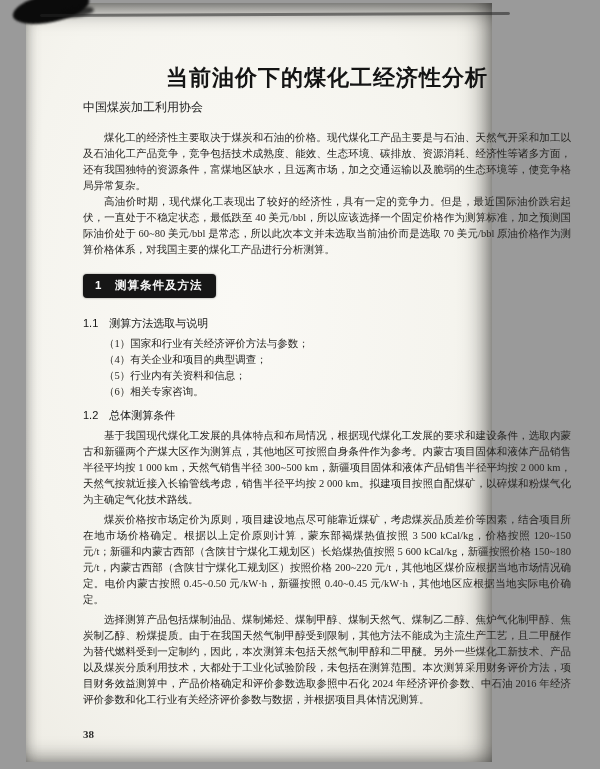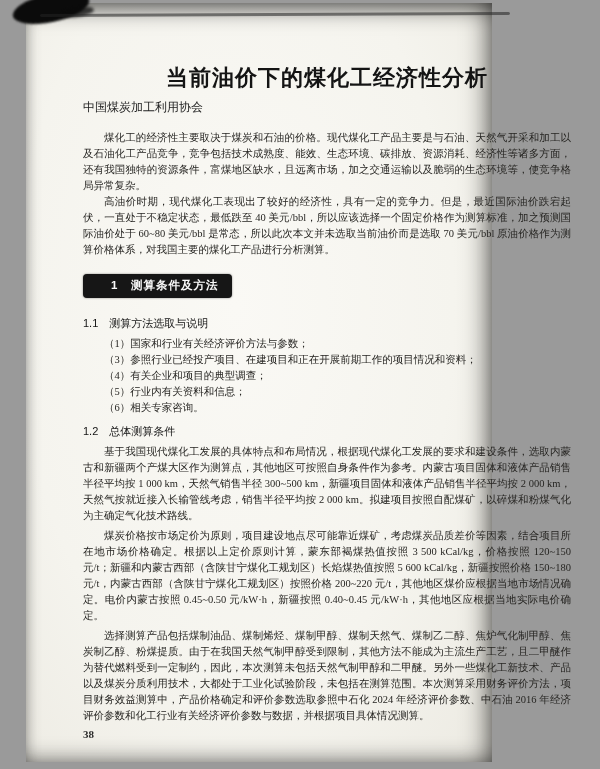--- a/index.html
+++ b/index.html
@@ -46,21 +46,21 @@
   }
   p.body{
     font-size:10.5px;line-height:16px;text-align:justify;
     text-indent:2em;margin:0;color:#262522;
   }
   p.body.gap{margin-top:4px;}
   .sec-box{
     display:inline-block;background:#161616;color:#fafafa;
     font-family:"Liberation Sans","DejaVu Sans",sans-serif;
     font-weight:700;font-size:11.5px;letter-spacing:1px;
-    padding:4px 14px 5px 28px;border-radius:4px;
+    padding:4px 14px 5px 12px;border-radius:4px;
     margin:16px 0 10px 0;box-shadow:0 0 2px rgba(0,0,0,.5);
   }
   .sub-head{
     font-family:"Liberation Sans","DejaVu Sans",sans-serif;
     font-weight:400;font-size:11px;color:#141414;
     margin:8px 0 5px 0;
   }
   .list p.body{margin:0;}
   .pageno{
     position:absolute;left:57px;bottom:22px;font-size:11px;color:#2a2a2a;font-weight:bold;
@@ -80,21 +80,20 @@
       <div class="author">中国煤炭加工利用协会</div>
 
       <p class="body">煤化工的经济性主要取决于煤炭和石油的价格。现代煤化工产品主要是与石油、天然气开采和加工以及石油化工产品竞争，竞争包括技术成熟度、能效、生态环境、碳排放、资源消耗、经济性等诸多方面，还有我国独特的资源条件，富煤地区缺水，且远离市场，加之交通运输以及脆弱的生态环境等，使竞争格局异常复杂。</p>
       <p class="body">高油价时期，现代煤化工表现出了较好的经济性，具有一定的竞争力。但是，最近国际油价跌宕起伏，一直处于不稳定状态，最低跌至 40 美元/bbl，所以应该选择一个固定价格作为测算标准，加之预测国际油价处于 60~80 美元/bbl 是常态，所以此次本文并未选取当前油价而是选取 70 美元/bbl 原油价格作为测算价格体系，对我国主要的煤化工产品进行分析测算。</p>
 
       <div class="sec-box">1　测算条件及方法</div>
 
       <div class="sub-head">1.1　测算方法选取与说明</div>
       <div class="list">
         <p class="body">（1）国家和行业有关经济评价方法与参数；</p>
-        <p class="body">（3）参照行业已经投产项目、在建项目和正在开展前期工作的项目情况和资料；</p>
         <p class="body">（4）有关企业和项目的典型调查；</p>
         <p class="body">（5）行业内有关资料和信息；</p>
         <p class="body">（6）相关专家咨询。</p>
       </div>
 
       <div class="sub-head">1.2　总体测算条件</div>
       <p class="body">基于我国现代煤化工发展的具体特点和布局情况，根据现代煤化工发展的要求和建设条件，选取内蒙古和新疆两个产煤大区作为测算点，其他地区可按照自身条件作为参考。内蒙古项目固体和液体产品销售半径平均按 1 000 km，天然气销售半径 300~500 km，新疆项目固体和液体产品销售半径平均按 2 000 km，天然气按就近接入长输管线考虑，销售半径平均按 2 000 km。拟建项目按照自配煤矿，以碎煤和粉煤气化为主确定气化技术路线。</p>
       <p class="body gap">煤炭价格按市场定价为原则，项目建设地点尽可能靠近煤矿，考虑煤炭品质差价等因素，结合项目所在地市场价格确定。根据以上定价原则计算，蒙东部褐煤热值按照 3 500 kCal/kg，价格按照 120~150 元/t；新疆和内蒙古西部（含陕甘宁煤化工规划区）长焰煤热值按照 5 600 kCal/kg，新疆按照价格 150~180 元/t，内蒙古西部（含陕甘宁煤化工规划区）按照价格 200~220 元/t，其他地区煤价应根据当地市场情况确定。电价内蒙古按照 0.45~0.50 元/kW·h，新疆按照 0.40~0.45 元/kW·h，其他地区应根据当地实际电价确定。</p>
       <p class="body gap">选择测算产品包括煤制油品、煤制烯烃、煤制甲醇、煤制天然气、煤制乙二醇、焦炉气化制甲醇、焦炭制乙醇、粉煤提质。由于在我国天然气制甲醇受到限制，其他方法不能成为主流生产工艺，且二甲醚作为替代燃料受到一定制约，因此，本次测算未包括天然气制甲醇和二甲醚。另外一些煤化工新技术、产品以及煤炭分质利用技术，大都处于工业化试验阶段，未包括在测算范围。本次测算采用财务评价方法，项目财务效益测算中，产品价格确定和评价参数选取参照中石化 2024 年经济评价参数、中石油 2016 年经济评价参数和化工行业有关经济评价参数与数据，并根据项目具体情况测算。</p>
     </div>

